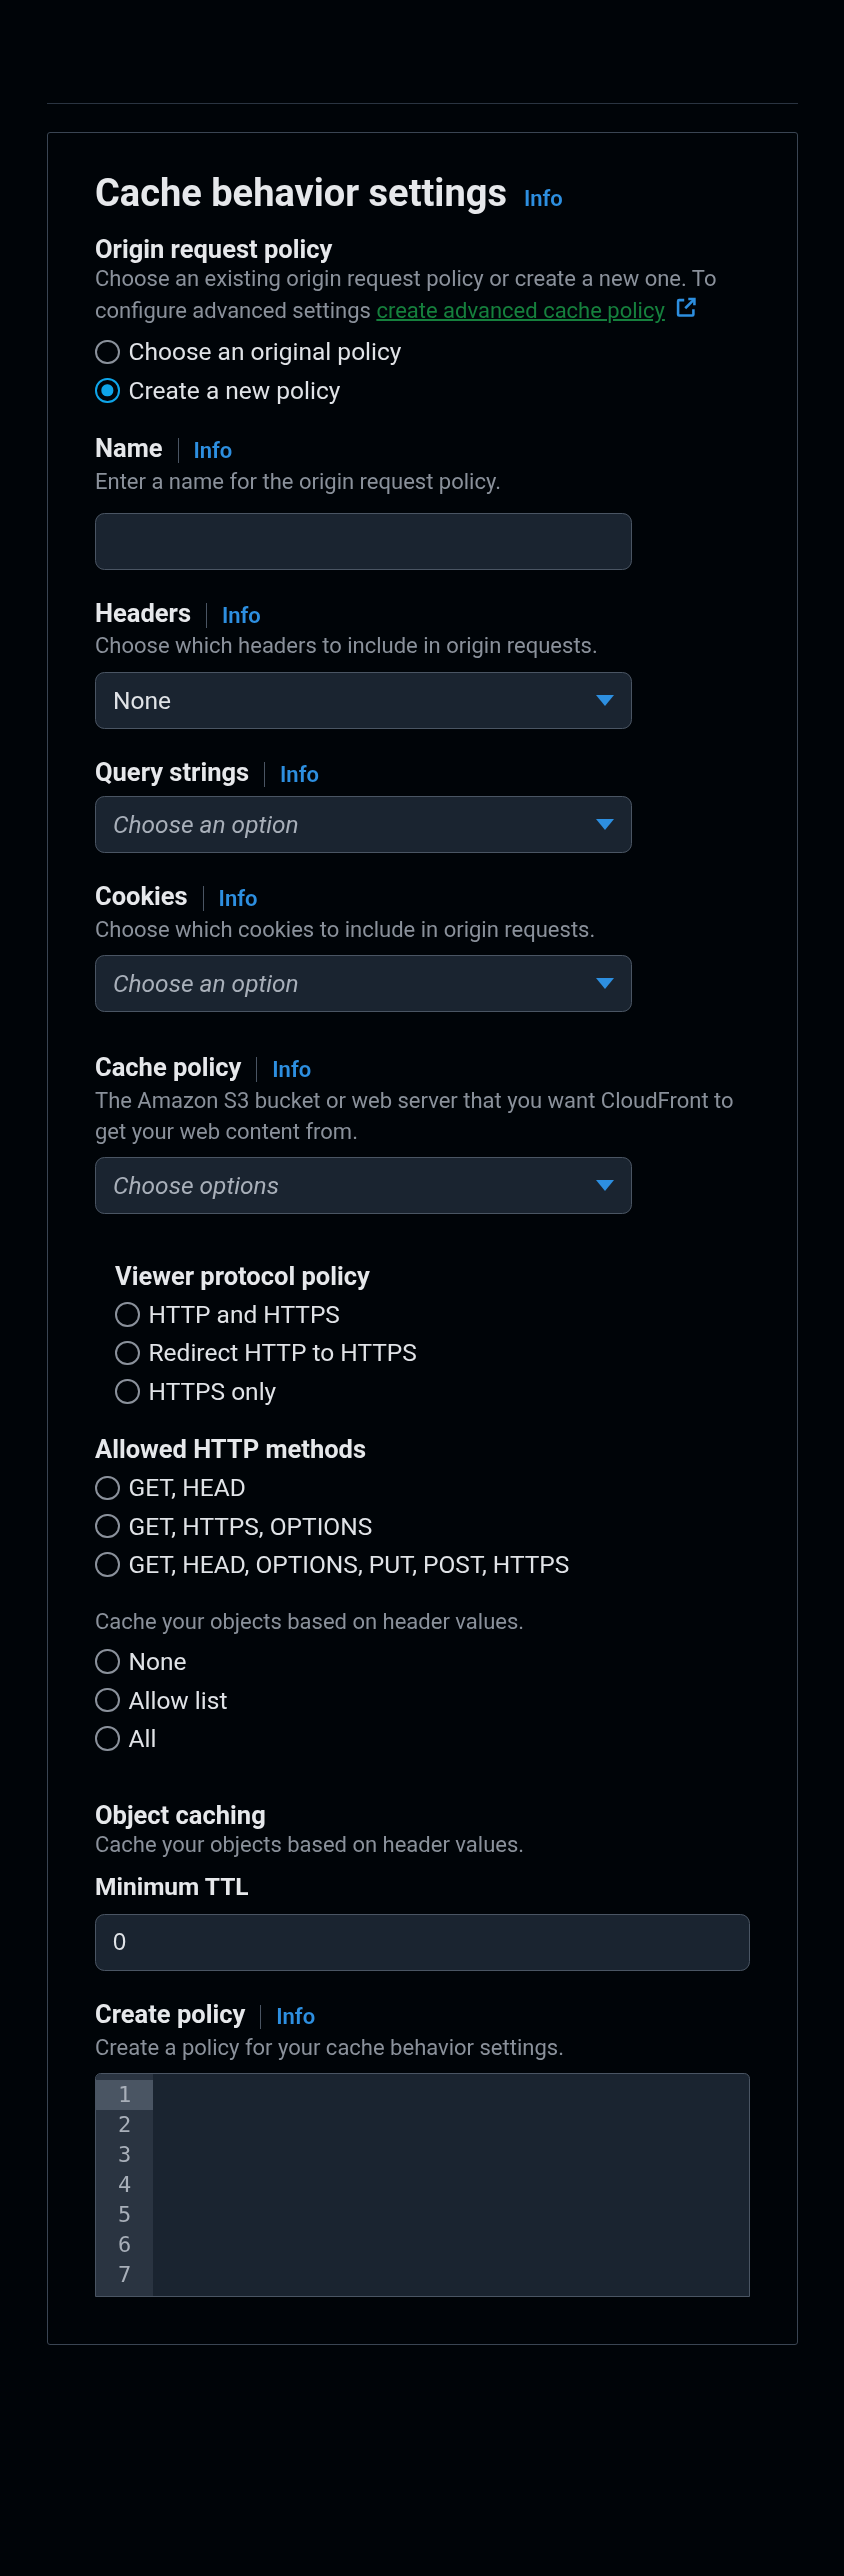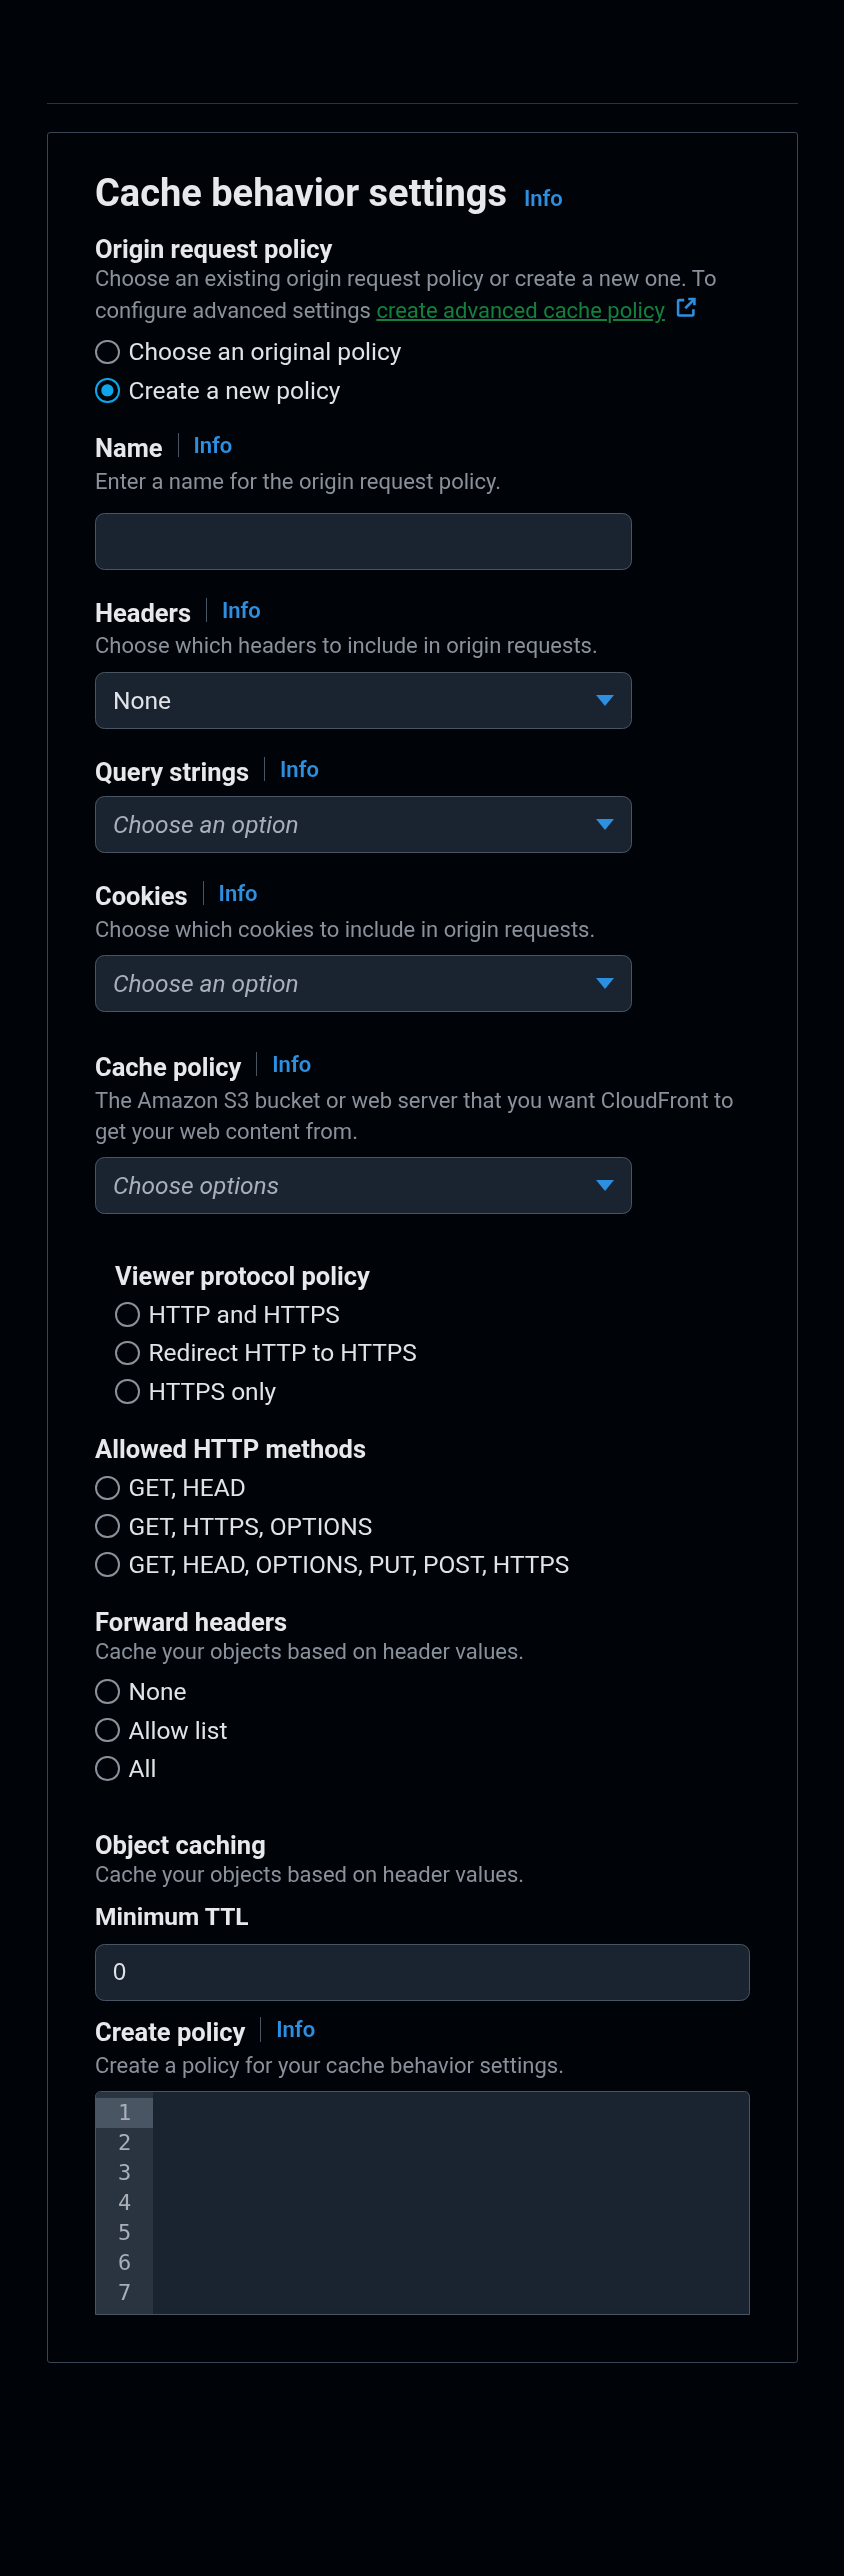--- a/index.html
+++ b/index.html
@@ -43,21 +43,21 @@
     cursor: pointer;
   }
   .section {
     margin-top: 28px;
   }
   .section.first {
     margin-top: 0;
   }
   .section-label-row {
     display: flex;
-    align-items: flex-start;
+    align-items: flex-end;
     gap: 15px;
     margin-bottom: 3.8px;
   }
   .section-label {
     font-size: 25.5px;
     font-weight: 700;
     color: #e6e8eb;
   }
   .divider-v {
     width: 0.9px;
@@ -311,21 +311,20 @@
       <span class="radio-circle"></span>
       <span class="radio-label">GET, HTTPS, OPTIONS</span>
     </div>
     <div class="radio-row">
       <span class="radio-circle"></span>
       <span class="radio-label">GET, HEAD, OPTIONS, PUT, POST, HTTPS</span>
     </div>
   </div>
 
   <div class="section">
-    <div class="section-label">Forward headers</div>
     <div class="helper-text">Cache your objects based on header values.</div>
     <div class="radio-row">
       <span class="radio-circle"></span>
       <span class="radio-label">None</span>
     </div>
     <div class="radio-row">
       <span class="radio-circle"></span>
       <span class="radio-label">Allow list</span>
     </div>
     <div class="radio-row">
@@ -334,21 +333,21 @@
     </div>
   </div>
 
   <div class="section" style="margin-top:47px;">
     <div class="section-label">Object caching</div>
     <div class="helper-text">Cache your objects based on header values.</div>
     <div class="sub-label">Minimum TTL</div>
     <input class="text-input wide" type="text" value="0" style="">
   </div>
 
-  <div class="section" style="margin-top:16px;">
+  <div class="section" style="margin-top:28px;">
     <div class="section-label-row">
       <span class="section-label">Create policy</span>
       <span class="divider-v"></span>
       <span class="info-link">Info</span>
     </div>
     <div class="helper-text">Create a policy for your cache behavior settings.</div>
     <div class="code-area">
       <div class="gutter">
         <div class="gutter-line active">1</div>
         <div class="gutter-line">2</div>

